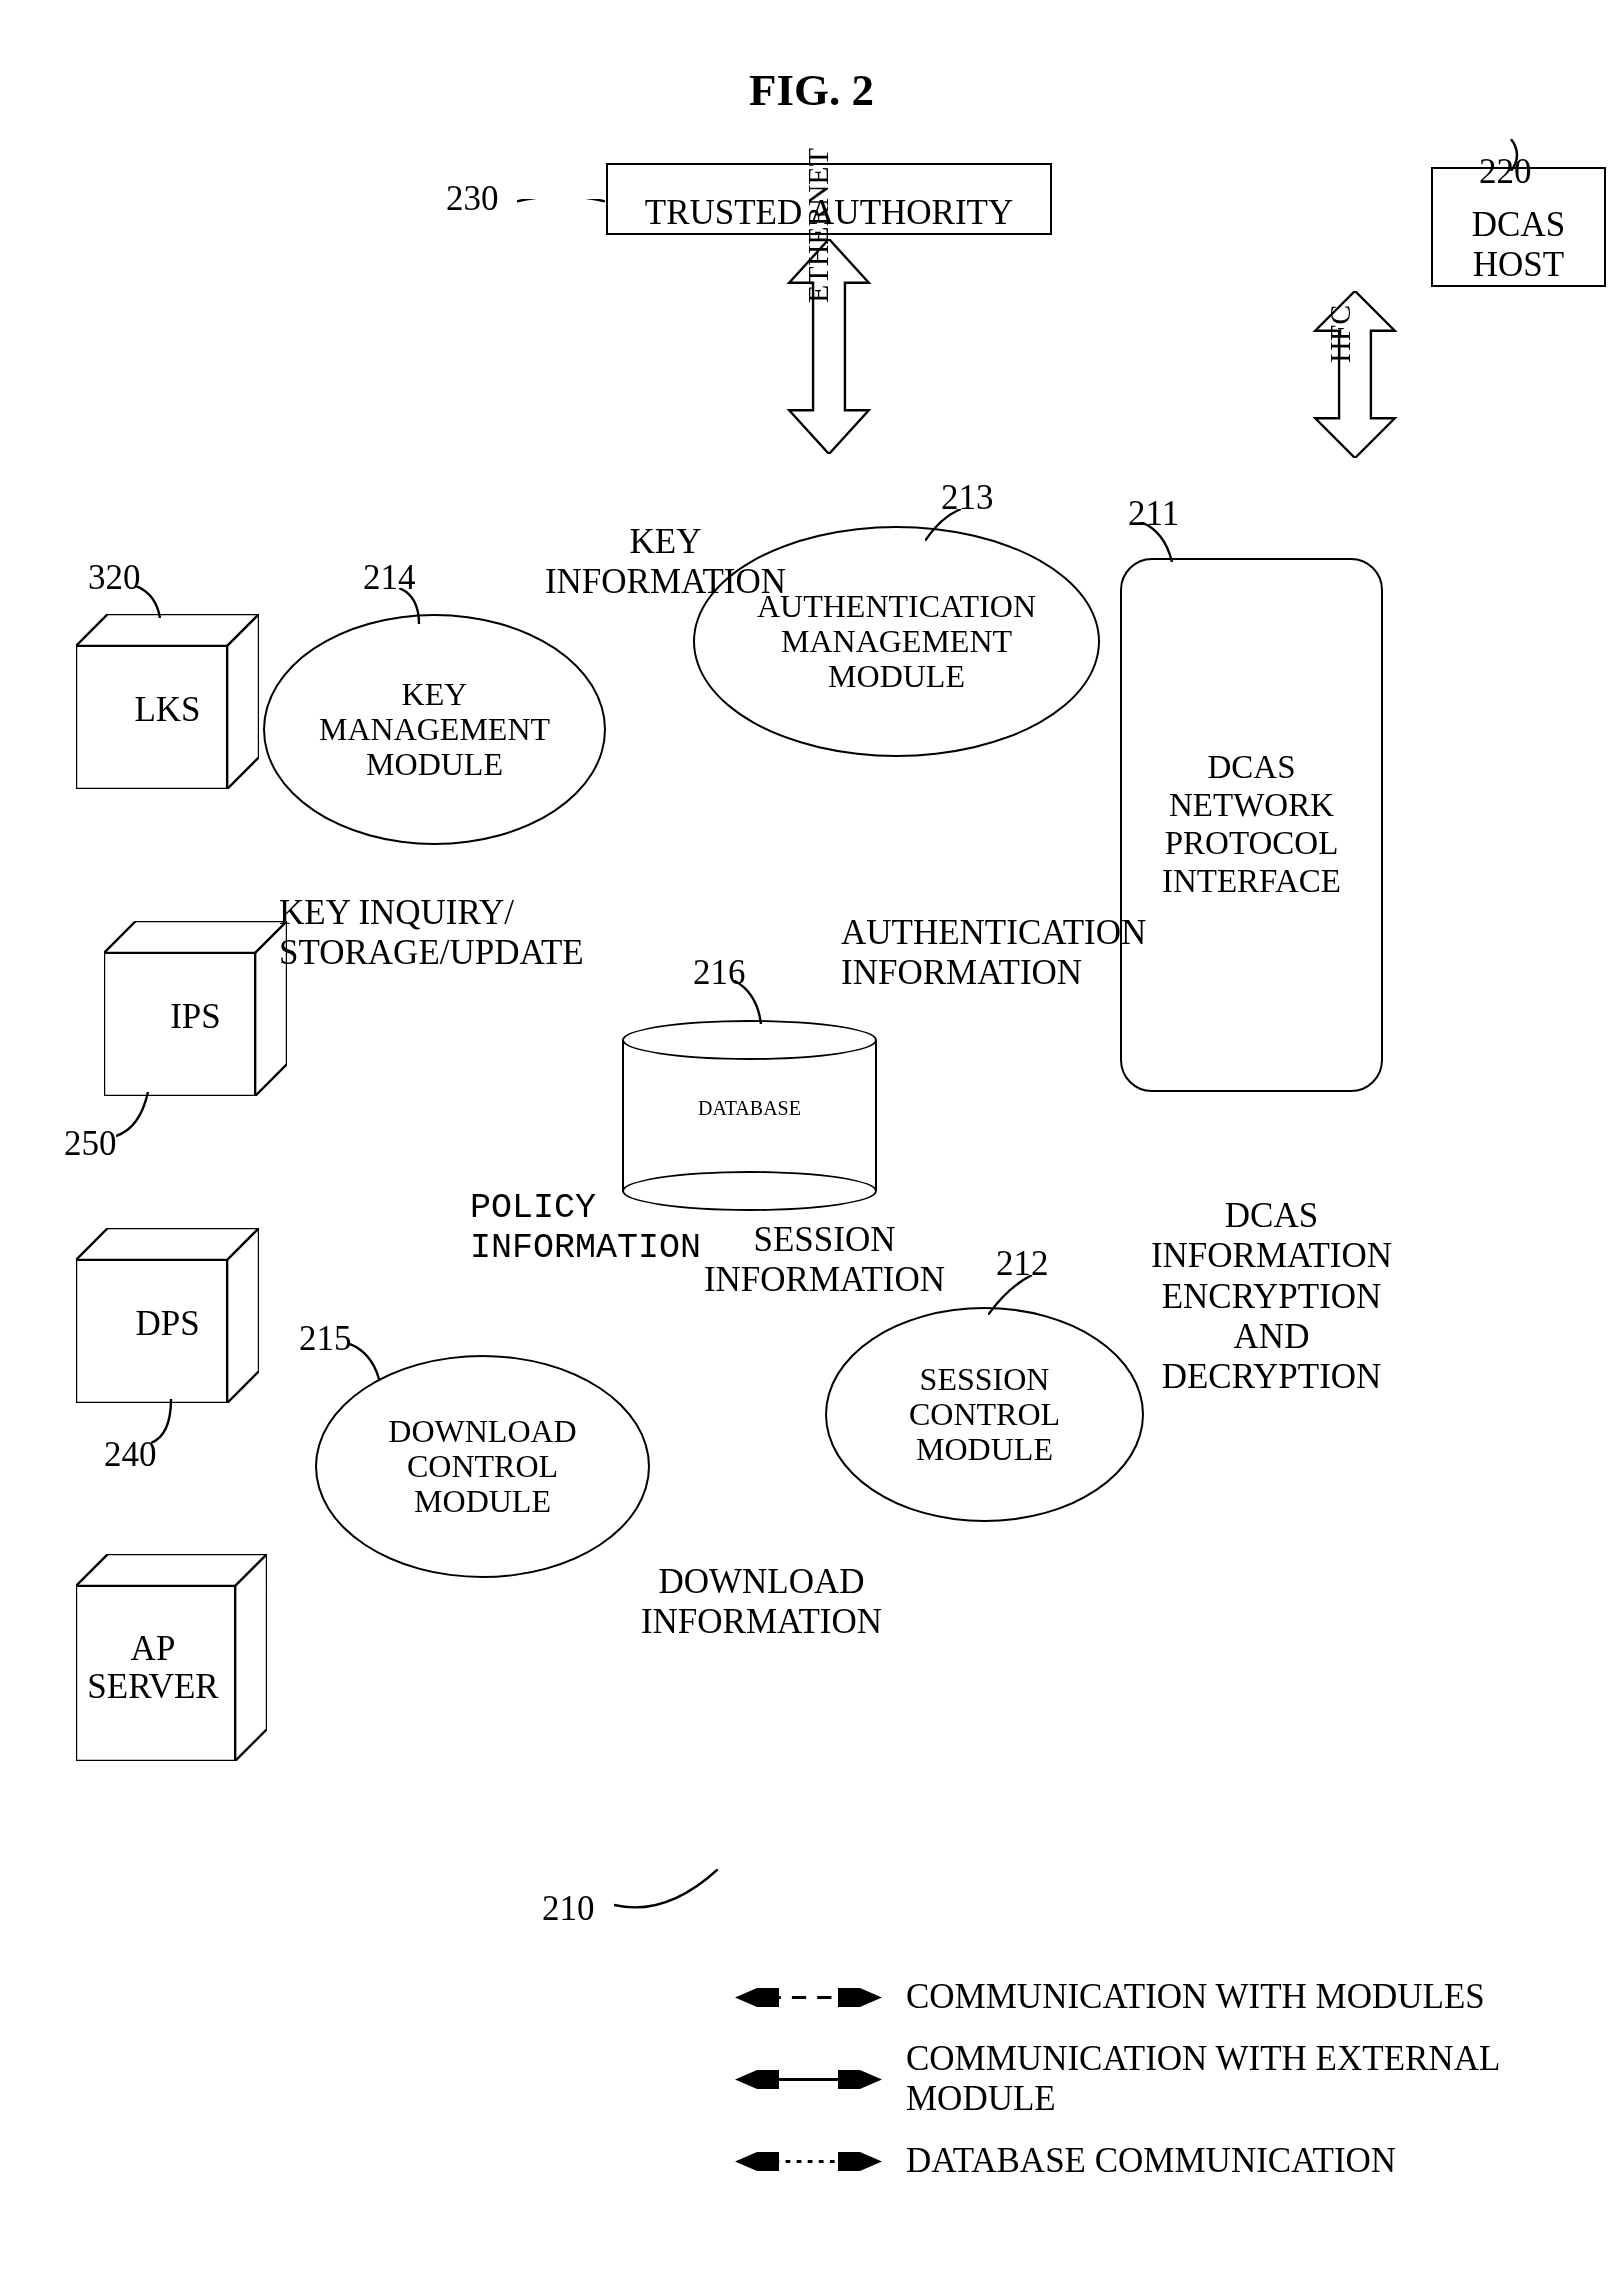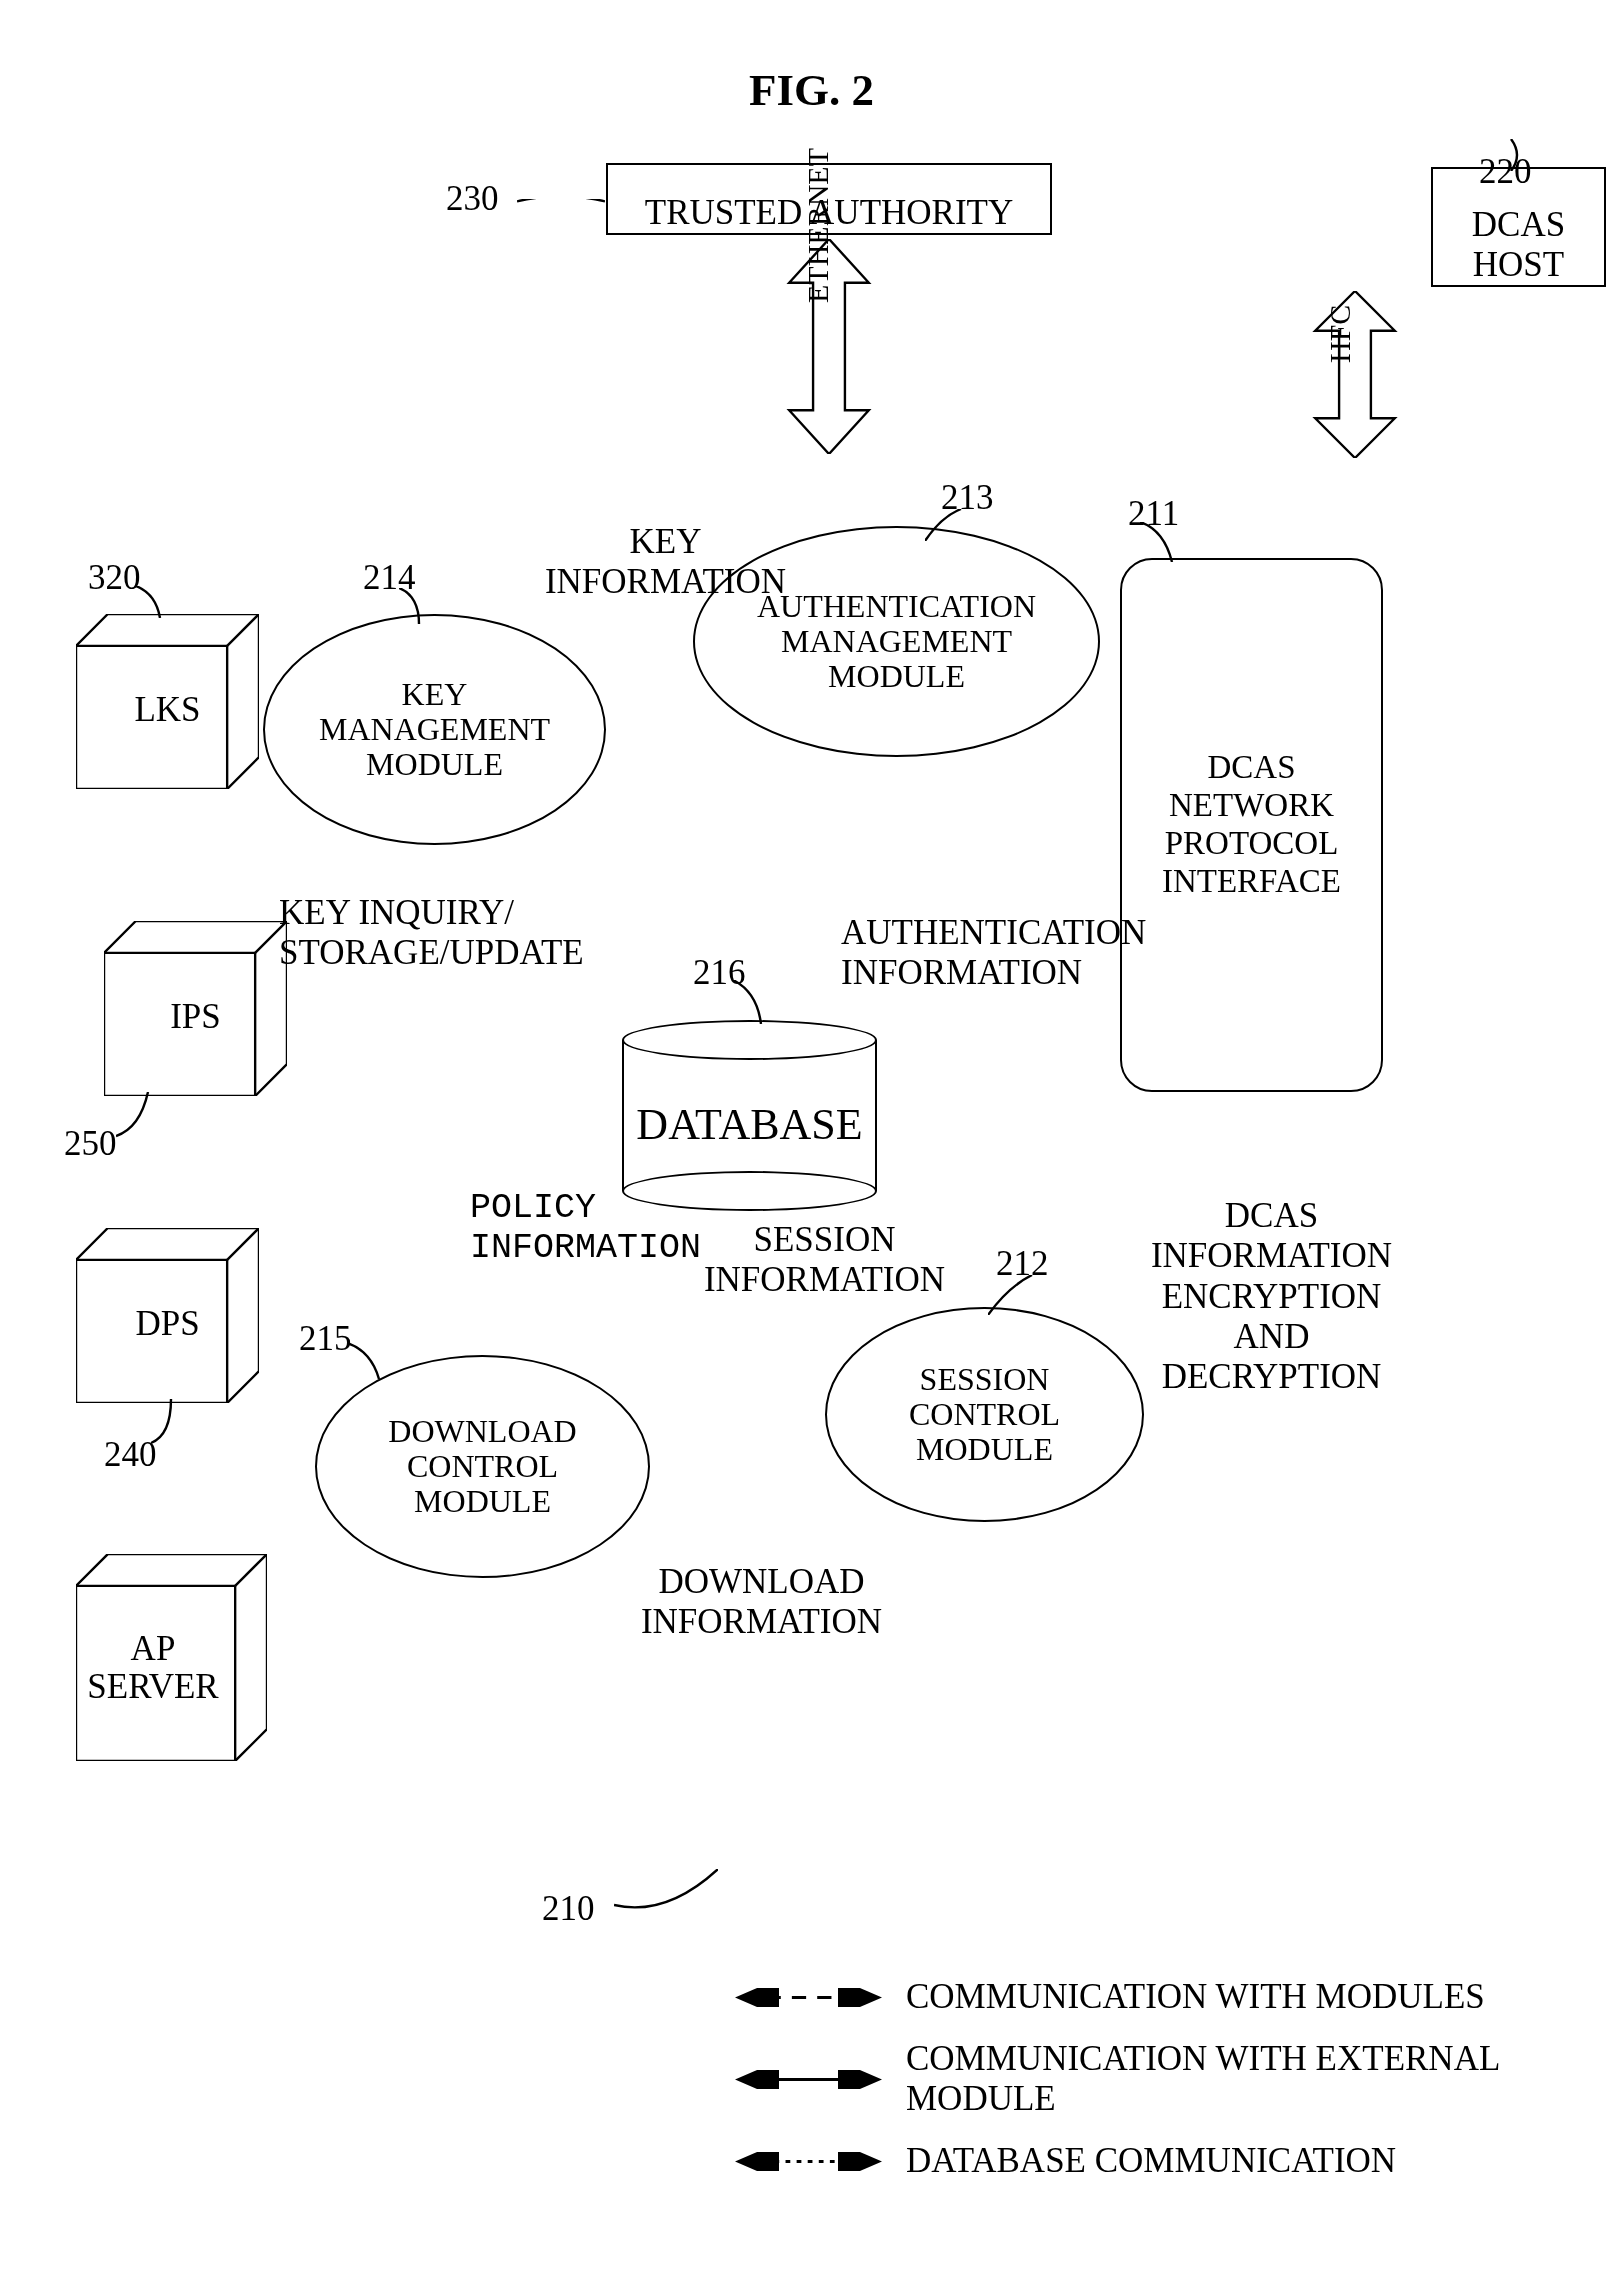--- a/index.html
+++ b/index.html
@@ -65,22 +65,21 @@
   .cyl-top, .cyl-bot {
     position:absolute; left:0; right:0; height: 40px;
     border:2.4px solid #000; border-radius: 50%;
     background:#fff;
   }
   .cyl-top { top:-20px; }
   .cyl-bot { bottom:-20px; }
   .cyl-text {
     position:absolute; top:45%; left:50%;
     transform:translate(-50%,-50%);
-    font-size: 44px;
-    margin-top: 16px;
+    font-size: 20px;
   }
   
   .cube {
     position:absolute;
   }
   .cube svg { display:block; }
   .cube-text {
     position:absolute; left:50%; top:55%;
     transform:translate(-50%,-50%);
     font-size: 35px; text-align:center;

